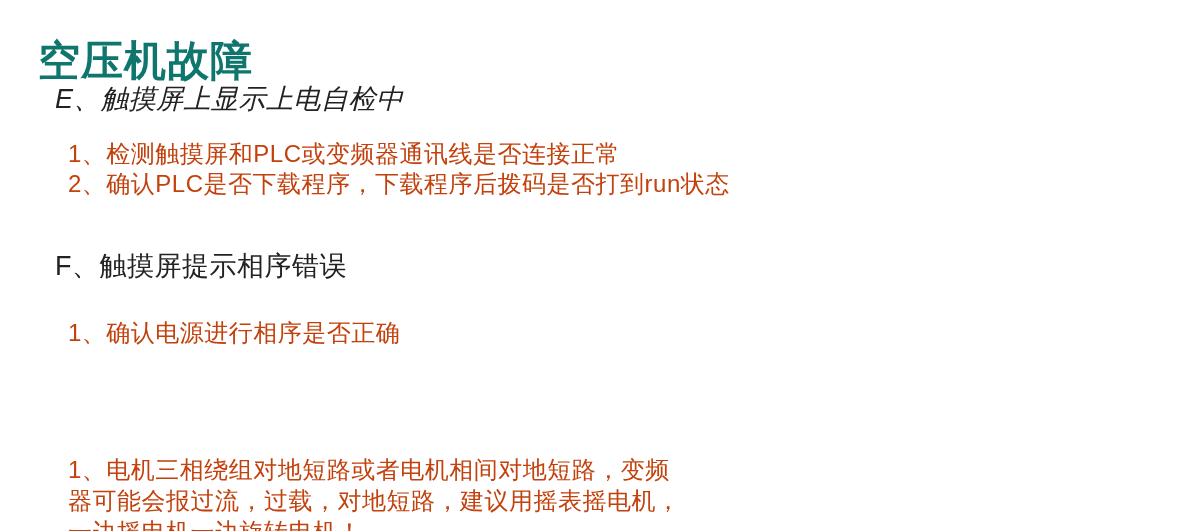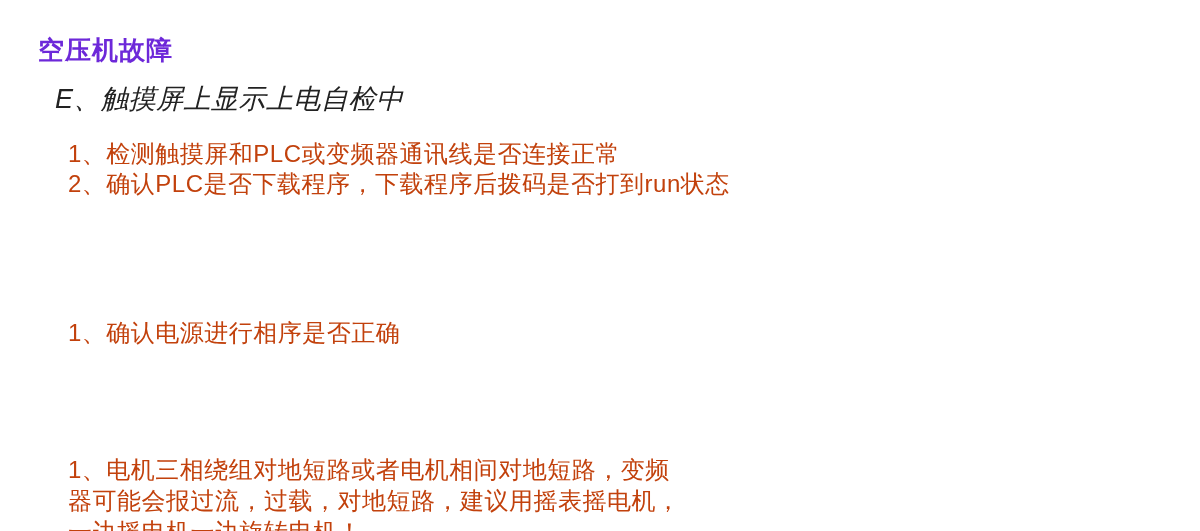--- a/index.html
+++ b/index.html
@@ -13,24 +13,24 @@
     height: 531px;
     background: #ffffff;
     overflow: hidden;
     font-family: "Liberation Sans", "DejaVu Sans", sans-serif;
     color: #222222;
   }
   .doc-title {
     position: absolute;
     left: 38px;
     top: 10px;
-    font-size: 26px;
+    font-size: 42px;
     line-height: 46px;
     font-weight: 700;
-    color: #6d28d9;
+    color: #0f766e;
     letter-spacing: 1px;
   }
   .section-heading {
     position: absolute;
     left: 55px;
     font-size: 27px;
     line-height: 32px;
     font-weight: 400;
     color: #222222;
     letter-spacing: 0.5px;
@@ -64,17 +64,18 @@
 <body>
 
 <div id="page">
 
   <h1 class="doc-title">空压机故障</h1>
 
   <div id="heading-e" class="section-heading">E、触摸屏上显示上电自检中</div>
   <div id="item-e1" class="section-item">1、检测触摸屏和PLC或变频器通讯线是否连接正常</div>
   <div id="item-e2" class="section-item">2、确认PLC是否下载程序，下载程序后拨码是否打到run状态</div>
 
+  <div id="heading-f" class="section-heading">F、触摸屏提示相序错误</div>
   <div id="item-f1" class="section-item">1、确认电源进行相序是否正确</div>
 
   <div id="item-g1" class="section-item wrap">1、电机三相绕组对地短路或者电机相间对地短路，变频器可能会报过流，过载，对地短路，建议用摇表摇电机，一边摇电机一边旋转电机！</div>
 
 </div>
 
 </body></html>

